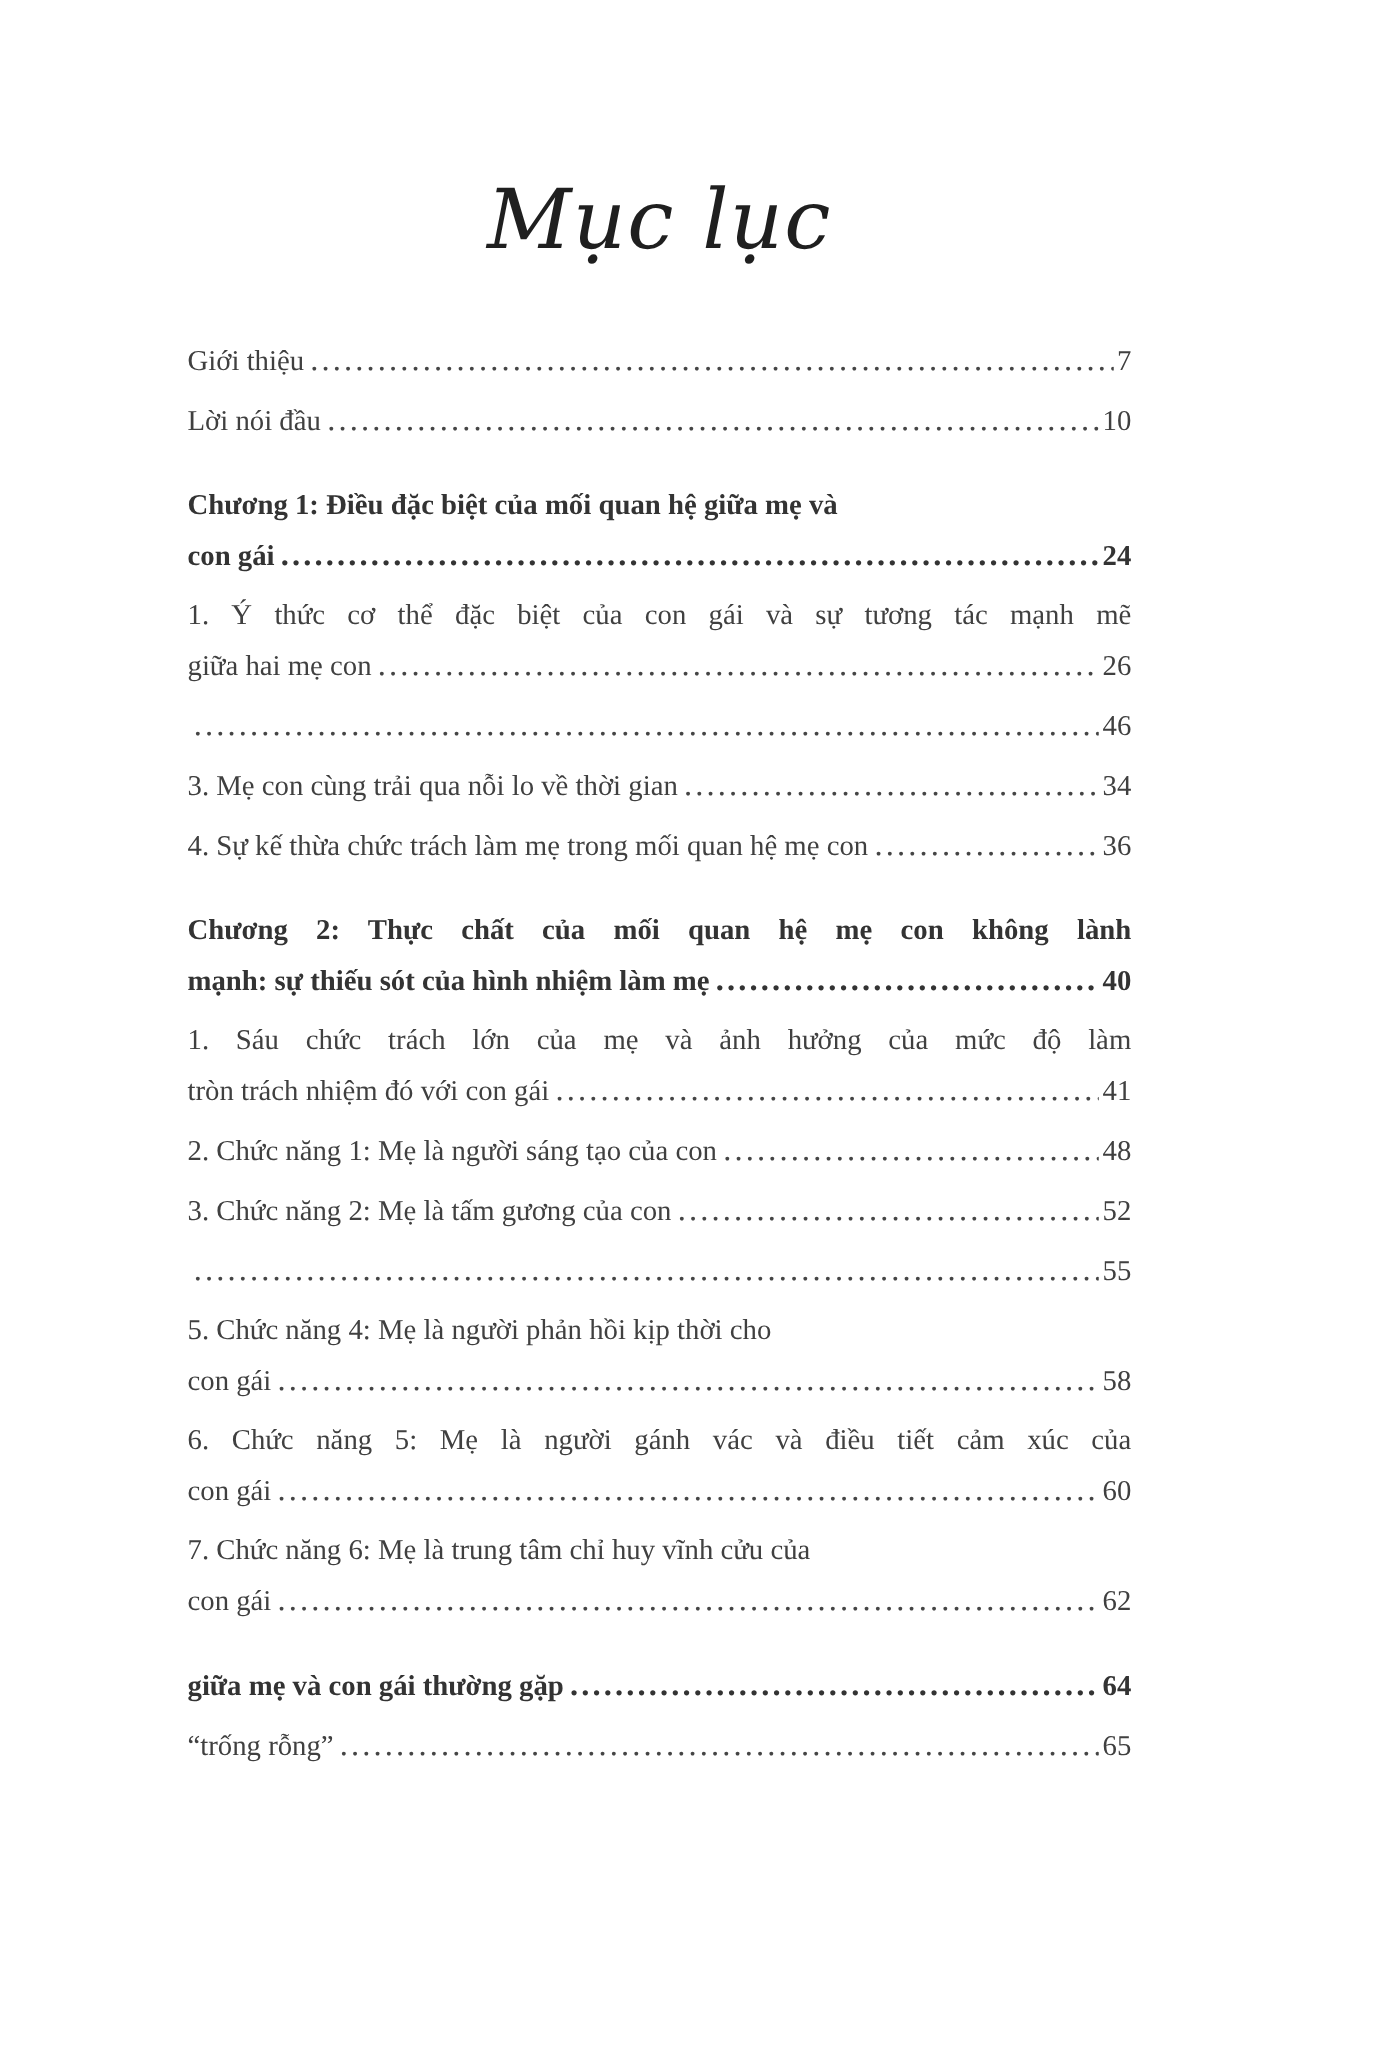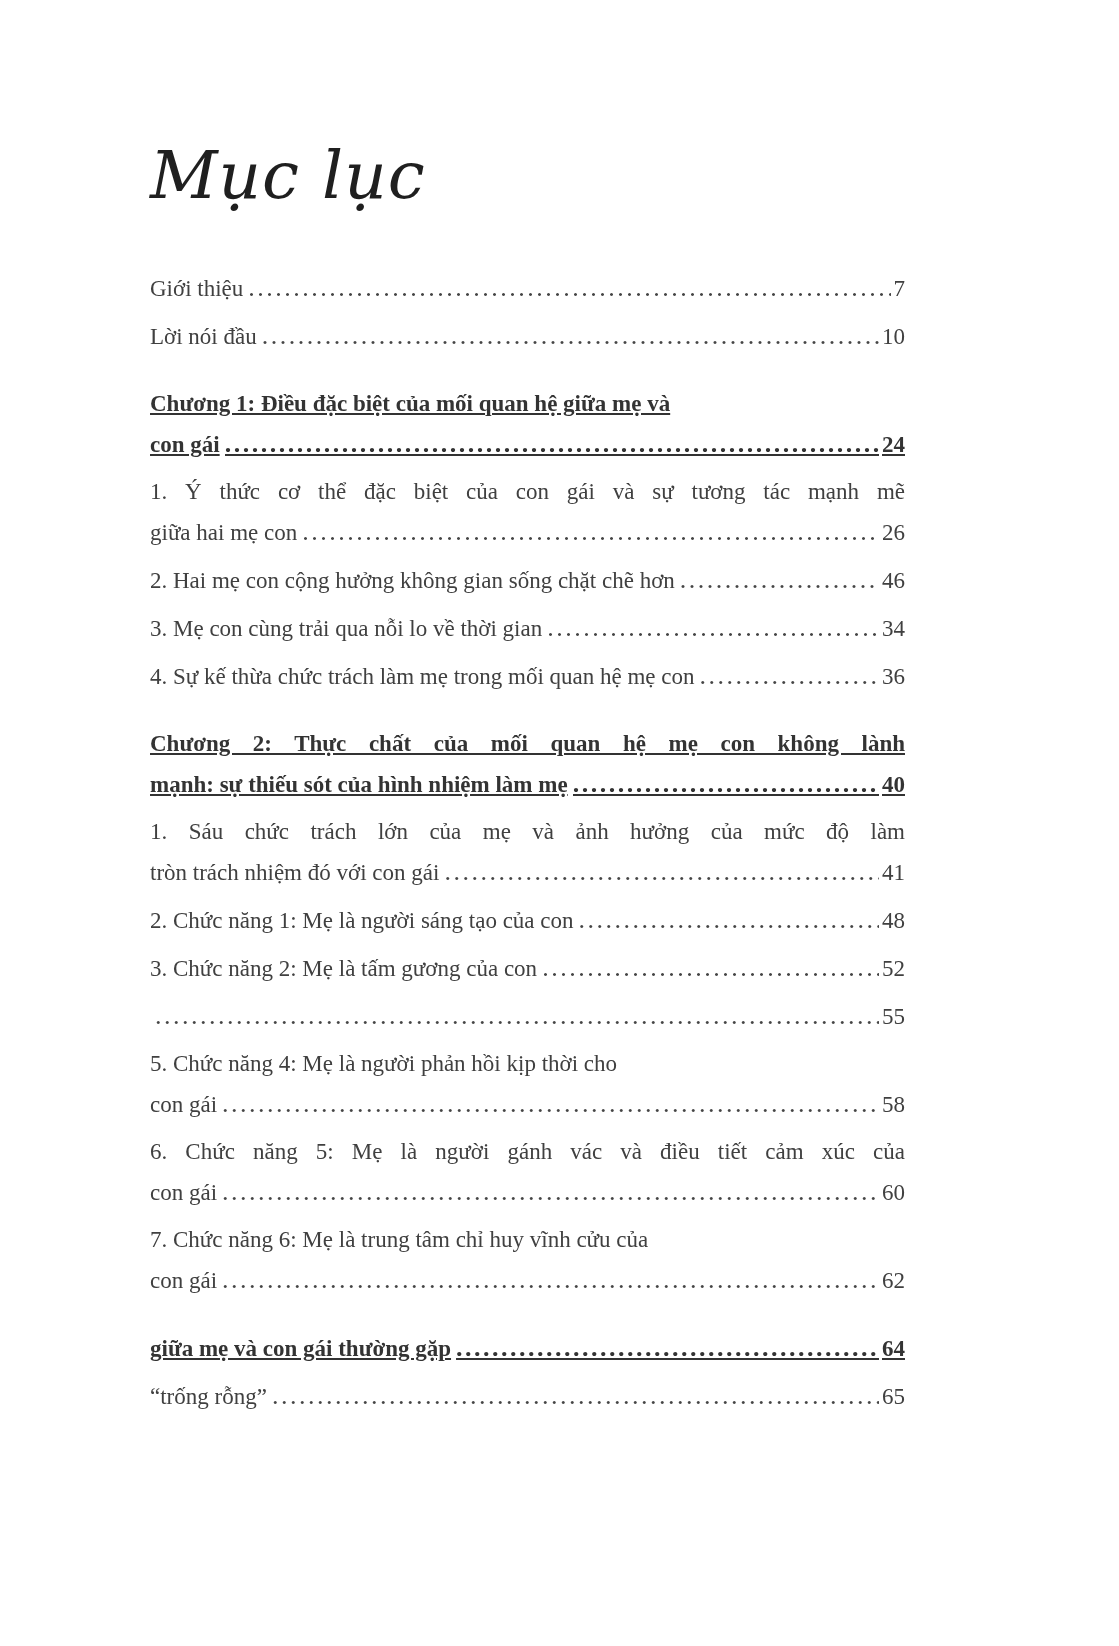--- a/index.html
+++ b/index.html
@@ -12,42 +12,41 @@
     width: 1119px;
     height: 1646px;
     font-family: "Liberation Serif", serif;
     color: #404040;
     overflow: hidden;
   }
   .page {
     padding: 138px 214px 0 150px; 
   }
   .title {
-    text-align: left;
+    text-align: center;
     font-family: "DejaVu Serif", serif;
     font-style: italic;
     font-weight: 500;
     font-size: 66px;
     line-height: 1.15;
     color: #1f1f1f;
     margin: 0 0 54px 0;
     letter-spacing: 1px;
   }
   .toc {
     font-size: 23px;
     line-height: 40px;
   }
   .entry {
     margin-bottom: 7px;
   }
   .entry.chapter {
     margin-top: 27px;
     font-weight: 700;
     color: #333333;
-    text-decoration: underline;
   }
   .line {
     display: block;
   }
   .line.j {
     text-align: justify;
     text-align-last: justify;
   }
   .lastline {
     display: flex;
@@ -119,21 +118,20 @@
       <div class="line j">1. Ý thức cơ thể đặc biệt của con gái và sự tương tác mạnh mẽ</div>
       <div class="lastline">
         <span class="text">giữa hai mẹ con</span>
         <span class="leader"></span>
         <span class="pagenum">26</span>
       </div>
     </div>
 
     <div class="entry">
       <div class="lastline">
-        <span class="text">2. Hai mẹ con cộng hưởng không gian sống chặt chẽ hơn</span>
         <span class="leader"></span>
         <span class="pagenum">46</span>
       </div>
     </div>
 
     <div class="entry">
       <div class="lastline">
         <span class="text">3. Mẹ con cùng trải qua nỗi lo về thời gian</span>
         <span class="leader"></span>
         <span class="pagenum">34</span>

